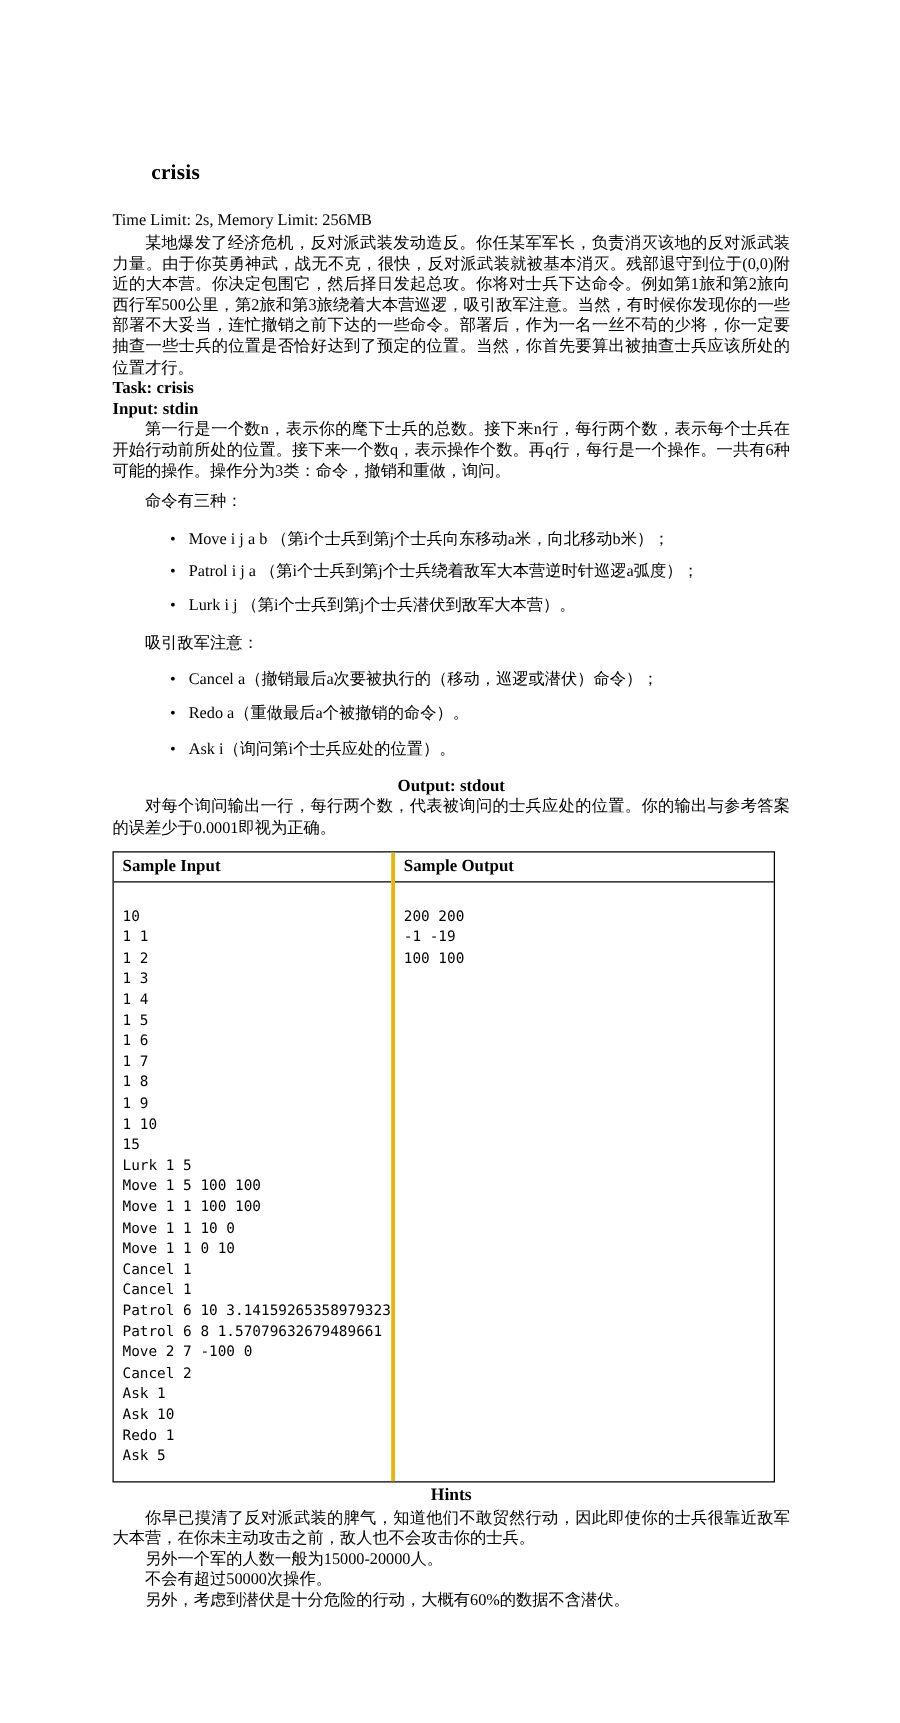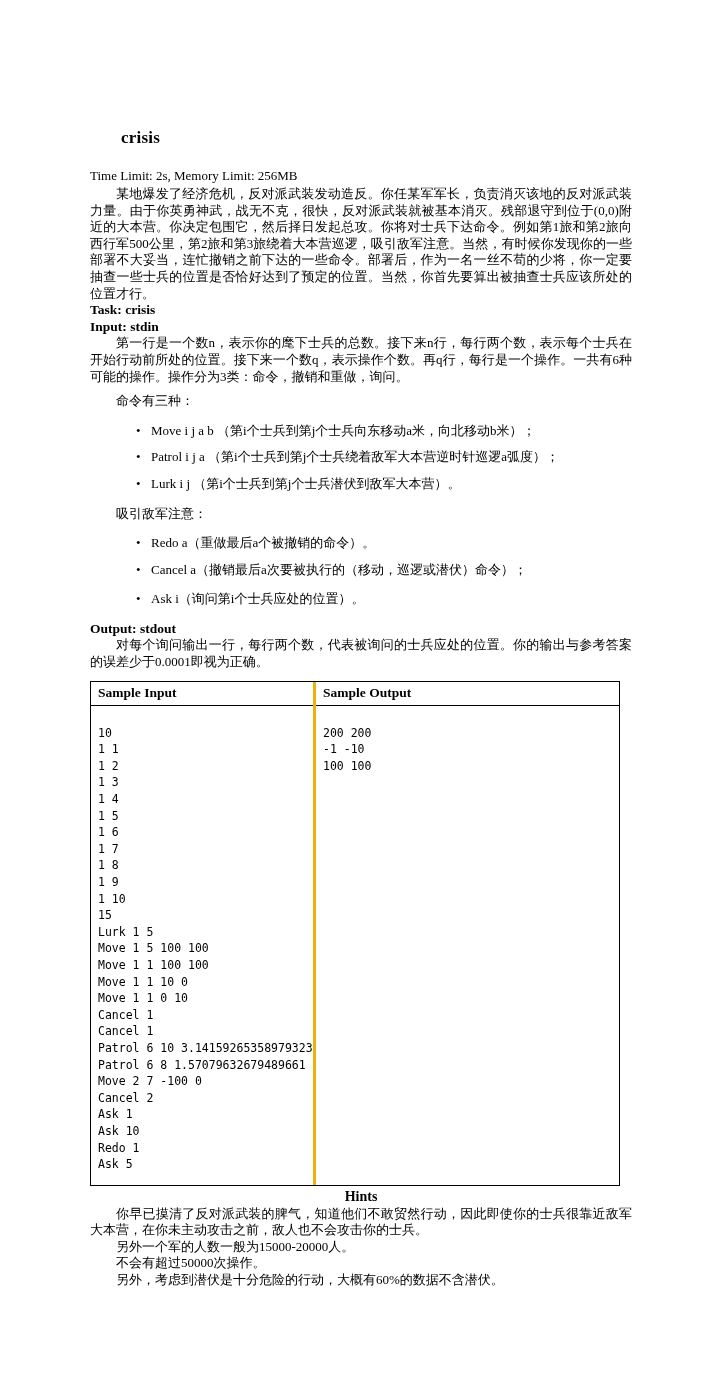--- a/index.html
+++ b/index.html
@@ -47,21 +47,21 @@
     margin-bottom: 10px;
     text-align: justify;
   }
   ul.blist li::before {
     content: "\2022";
     position: absolute;
     left: 0;
     top: 0;
   }
 
-  .mt4  { margin-top: 4px; }
+  .mt4  { margin-top: 4px; text-align: center; }
   .mt8  { margin-top: 8px; }
 
   .sample-table {
     display: flex;
     width: 530px;
     border: 1px solid #000;
     margin-top: 10px;
   }
   .sample-col { width: 222px; }
   .sample-col.output-col { flex: 1; border-left: 3px solid #eab308; }
@@ -107,22 +107,22 @@
 
   <ul class="blist">
     <li>Move i j a b （第i个士兵到第j个士兵向东移动a米，向北移动b米）；</li>
     <li>Patrol i j a （第i个士兵到第j个士兵绕着敌军大本营逆时针巡逻a弧度）；</li>
     <li>Lurk i j （第i个士兵到第j个士兵潜伏到敌军大本营）。</li>
   </ul>
 
   <p class="para">吸引敌军注意：</p>
 
   <ul class="blist">
+    <li>Cancel a（撤销最后a次要被执行的（移动，巡逻或潜伏）命令）；</li>
     <li>Redo a（重做最后a个被撤销的命令）。</li>
-    <li>Cancel a（撤销最后a次要被执行的（移动，巡逻或潜伏）命令）；</li>
   </ul>
 
 
   <ul class="blist">
     <li>Ask i（询问第i个士兵应处的位置）。</li>
   </ul>
 
   <h3 class="head mt4">Output: stdout</h3>
 
   <p class="para">对每个询问输出一行，每行两个数，代表被询问的士兵应处的位置。你的输出与参考答案的误差少于0.0001即视为正确。</p>
@@ -154,21 +154,21 @@
 Move 2 7 -100 0
 Cancel 2
 Ask 1
 Ask 10
 Redo 1
 Ask 5</div>
     </div>
     <div class="sample-col output-col">
       <div class="cell-header">Sample Output</div>
       <div class="cell-body">200 200
--1 -10
+-1 -19
 100 100</div>
     </div>
   </div>
 
   <h3 class="hints-heading">Hints</h3>
 
   <p class="para">你早已摸清了反对派武装的脾气，知道他们不敢贸然行动，因此即使你的士兵很靠近敌军大本营，在你未主动攻击之前，敌人也不会攻击你的士兵。</p>
   <p class="para">另外一个军的人数一般为15000-20000人。</p>
   <p class="para">不会有超过50000次操作。</p>
   <p class="para">另外，考虑到潜伏是十分危险的行动，大概有60%的数据不含潜伏。</p>

